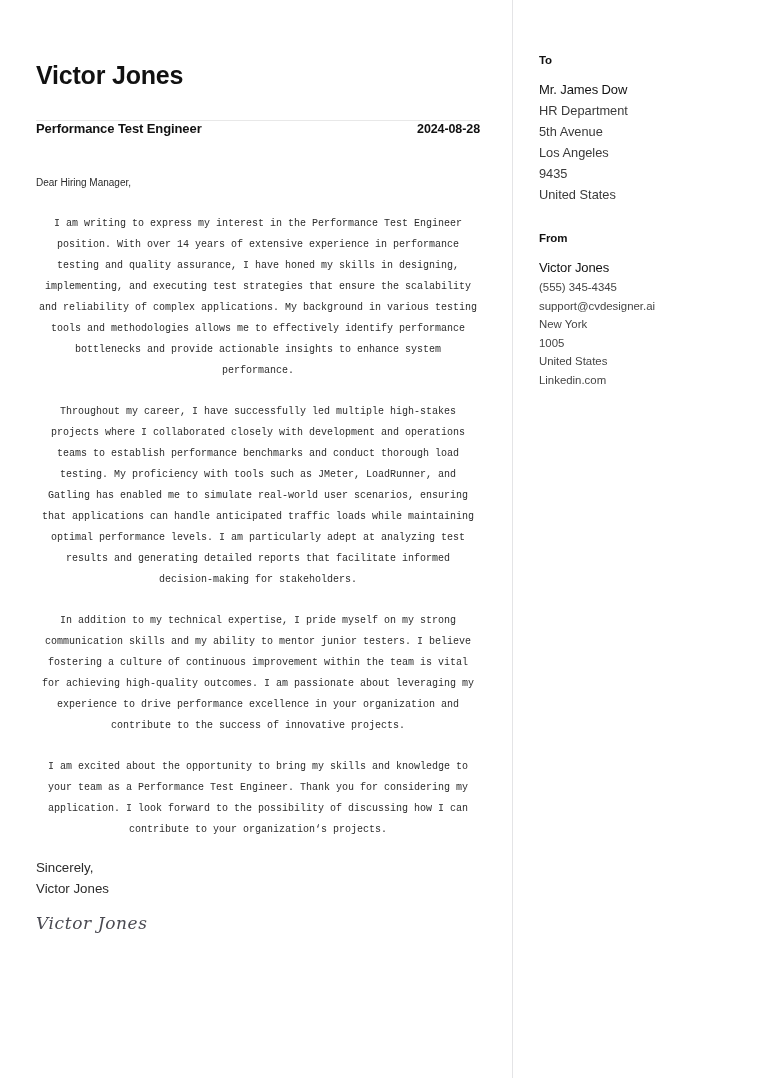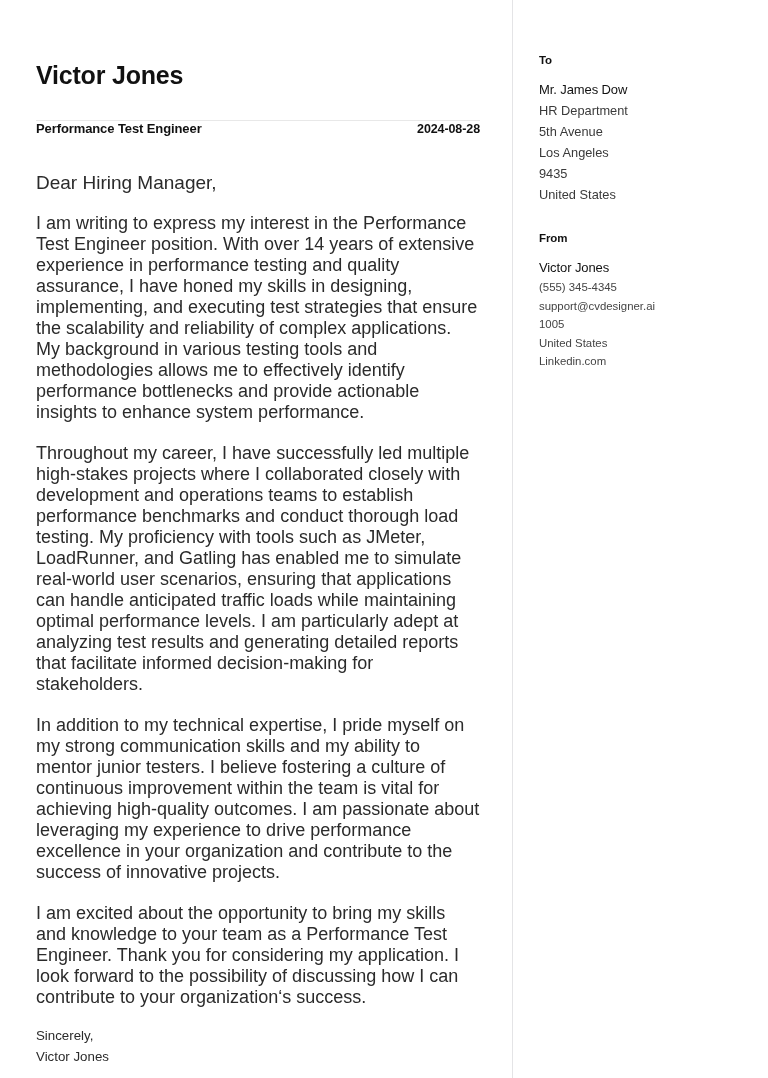--- a/index.html
+++ b/index.html
@@ -62,32 +62,33 @@
   }
   .letter-date {
     font-size: 12.5px;
     font-weight: bold;
     color: #111111;
     letter-spacing: -0.1px;
   }
 
   .salutation {
     margin-top: 36px;
-    font-size: 19px;
+    font-size: 10px;
     line-height: 21px;
     color: #2b2b2b;
   }
 
   .body-par {
     margin: 20px 0 0 0;
-    font-size: 18px;
+    font-size: 10px;
     line-height: 21px;
     color: #2b2b2b;
     width: 444px;
-    text-align: left;
+    text-align: center;
+    font-family: Liberation Mono, monospace;
   }
 
   .closing {
     margin-top: 17px;
     font-size: 13.3px;
     line-height: 21px;
     color: #2b2b2b;
   }
   .closing div { line-height: 21px; }
 
@@ -166,21 +167,21 @@
     </div>
 
     <div class="salutation">Dear Hiring Manager,</div>
 
     <p class="body-par">I am writing to express my interest in the Performance Test Engineer position. With over 14 years of extensive experience in performance testing and quality assurance, I have honed my skills in designing, implementing, and executing test strategies that ensure the scalability and reliability of complex applications. My background in various testing tools and methodologies allows me to effectively identify performance bottlenecks and provide actionable insights to enhance system performance.</p>
 
     <p class="body-par">Throughout my career, I have successfully led multiple high-stakes projects where I collaborated closely with development and operations teams to establish performance benchmarks and conduct thorough load testing. My proficiency with tools such as JMeter, LoadRunner, and Gatling has enabled me to simulate real-world user scenarios, ensuring that applications can handle anticipated traffic loads while maintaining optimal performance levels. I am particularly adept at analyzing test results and generating detailed reports that facilitate informed decision-making for stakeholders.</p>
 
     <p class="body-par">In addition to my technical expertise, I pride myself on my strong communication skills and my ability to mentor junior testers. I believe fostering a culture of continuous improvement within the team is vital for achieving high-quality outcomes. I am passionate about leveraging my experience to drive performance excellence in your organization and contribute to the success of innovative projects.</p>
 
-    <p class="body-par">I am excited about the opportunity to bring my skills and knowledge to your team as a Performance Test Engineer. Thank you for considering my application. I look forward to the possibility of discussing how I can contribute to your organization‘s success.</p>
+    <p class="body-par">I am excited about the opportunity to bring my skills and knowledge to your team as a Performance Test Engineer. Thank you for considering my application. I look forward to the possibility of discussing how I can contribute to your organization‘s projects.</p>
 
     <div class="closing">
       <div>Sincerely,</div>
       <div>Victor Jones</div>
     </div>
 
     <div class="signature">Victor Jones</div>
   </div>
 
   <div class="divider"></div>
@@ -196,18 +197,19 @@
     <div class="to-line">Los Angeles</div>
     <div class="to-line">9435</div>
     <div class="to-line">United States</div>
 
     <div class="side-heading from">From</div>
 
     <div class="side-strong">Victor Jones</div>
 
     <div class="from-line">(555) 345-4345</div>
     <div class="from-line">support@cvdesigner.ai</div>
+    <div class="from-line">New York</div>
     <div class="from-line">1005</div>
     <div class="from-line">United States</div>
     <div class="from-line">Linkedin.com</div>
   </div>
 
 </div>
 
 </body></html>

